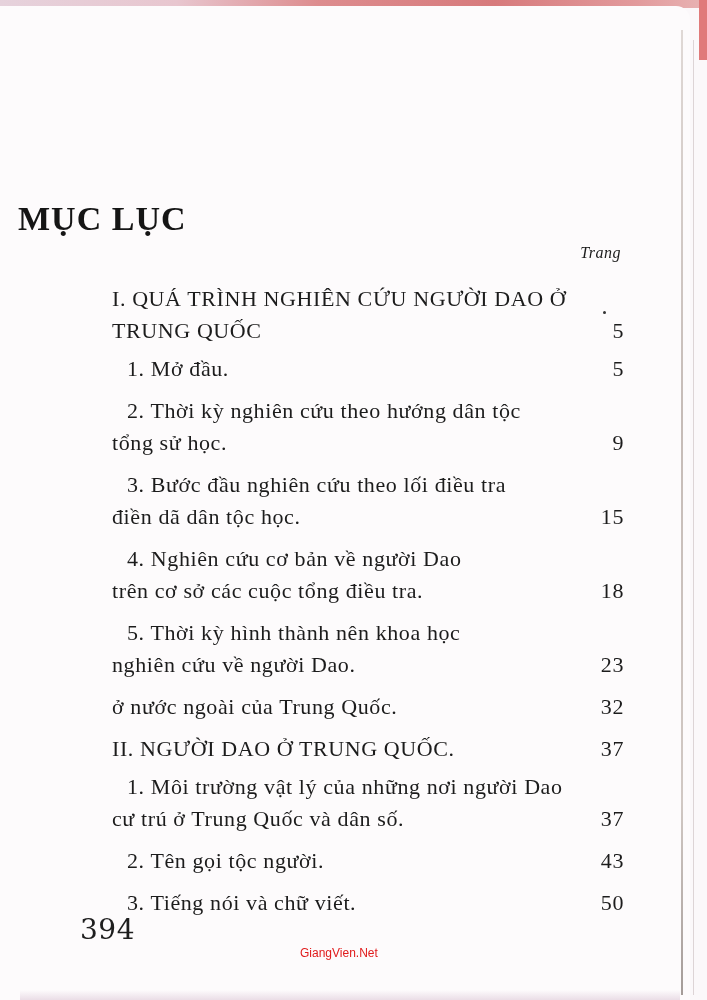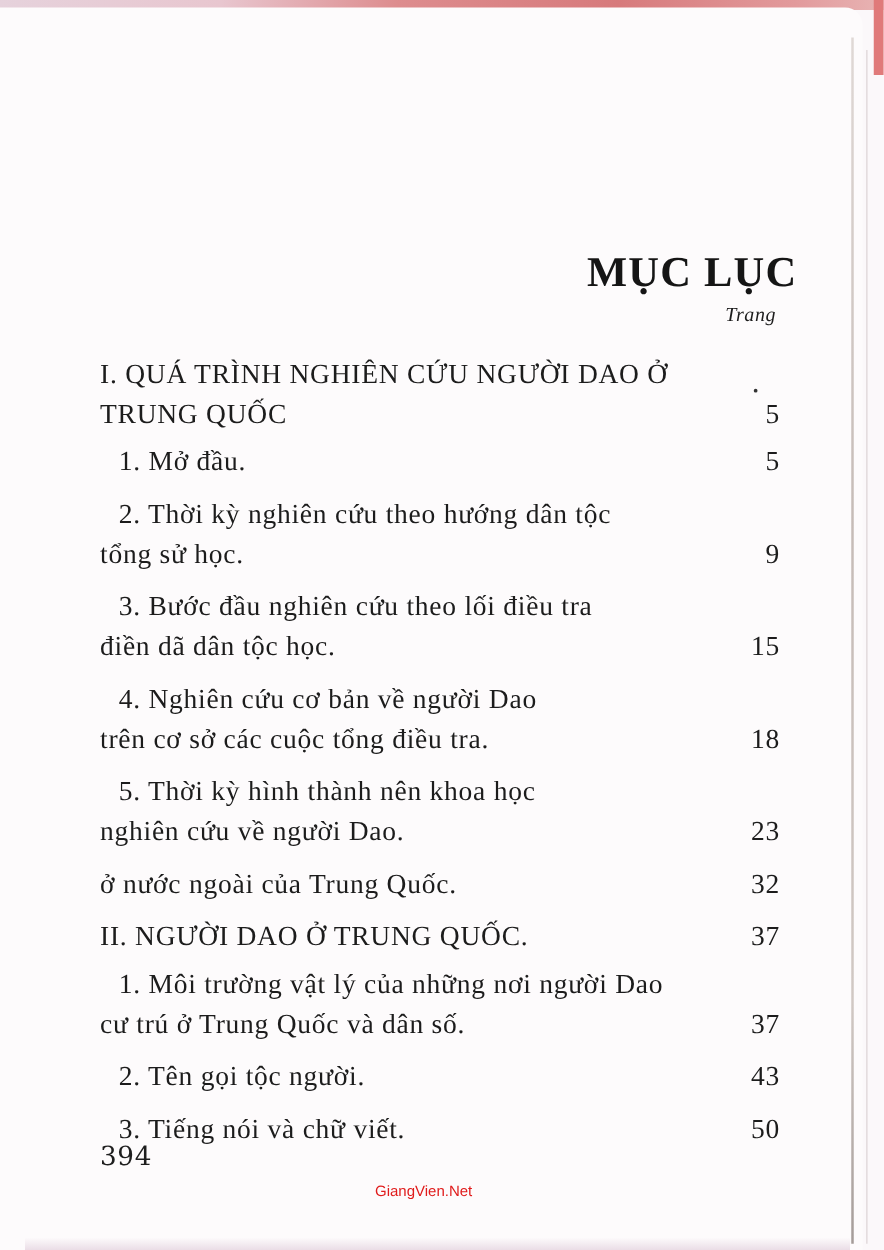--- a/index.html
+++ b/index.html
@@ -44,22 +44,22 @@
     .page-edge-outer {
       position: absolute;
       left: 693px; top: 40px;
       width: 1px; height: 955px;
       background: #ddd4d6;
     }
     .title {
       position: absolute;
       left: 0; width: 622px;
       top: 200px;
-      text-align: right;
-      padding-left: 16px;
+      text-align: left;
+      padding-left: 0;
       font-size: 34px;
       font-weight: bold;
       letter-spacing: 1px;
       color: #151515;
     }
     .title span { display: inline-block; margin-left: 18px; }
     .trang {
       position: absolute;
       right: 86px;
       top: 244px;
@@ -71,20 +71,21 @@
       position: absolute;
       left: 80px;
       top: 283px;
       width: 544px;
     }
     .entry {
       position: relative;
       font-size: 22px;
       line-height: 32px;
       letter-spacing: 0.6px;
+      margin-left: 32px;
     }
     .entry.section { margin-bottom: 6px; }
     .entry.sub { padding-left: 0; margin-bottom: 10px; }
     .entry .line { display: block; white-space: nowrap; }
     .entry.sub .line.first { padding-left: 15px; }
     .entry.sub .line.cont { padding-left: 0; }
     .entry .page-num {
       position: absolute;
       right: 0;
       bottom: 0;
@@ -93,21 +94,21 @@
     .stray-dot {
       position: absolute;
       left: 603px; top: 311px;
       width: 3px; height: 3px;
       border-radius: 50%;
       background: #333;
     }
     .folio {
       position: absolute;
       left: 80px; top: 913px;
-      font-size: 21px;
+      font-size: 28px;
       font-family: "DejaVu Serif", serif;
       letter-spacing: 0.5px;
       color: #1e1e1e;
     }
     .watermark {
       position: absolute;
       left: 300px; top: 946px;
       font-family: "Liberation Sans", "DejaVu Sans", sans-serif;
       font-size: 12px;
       color: #e01b1b;

